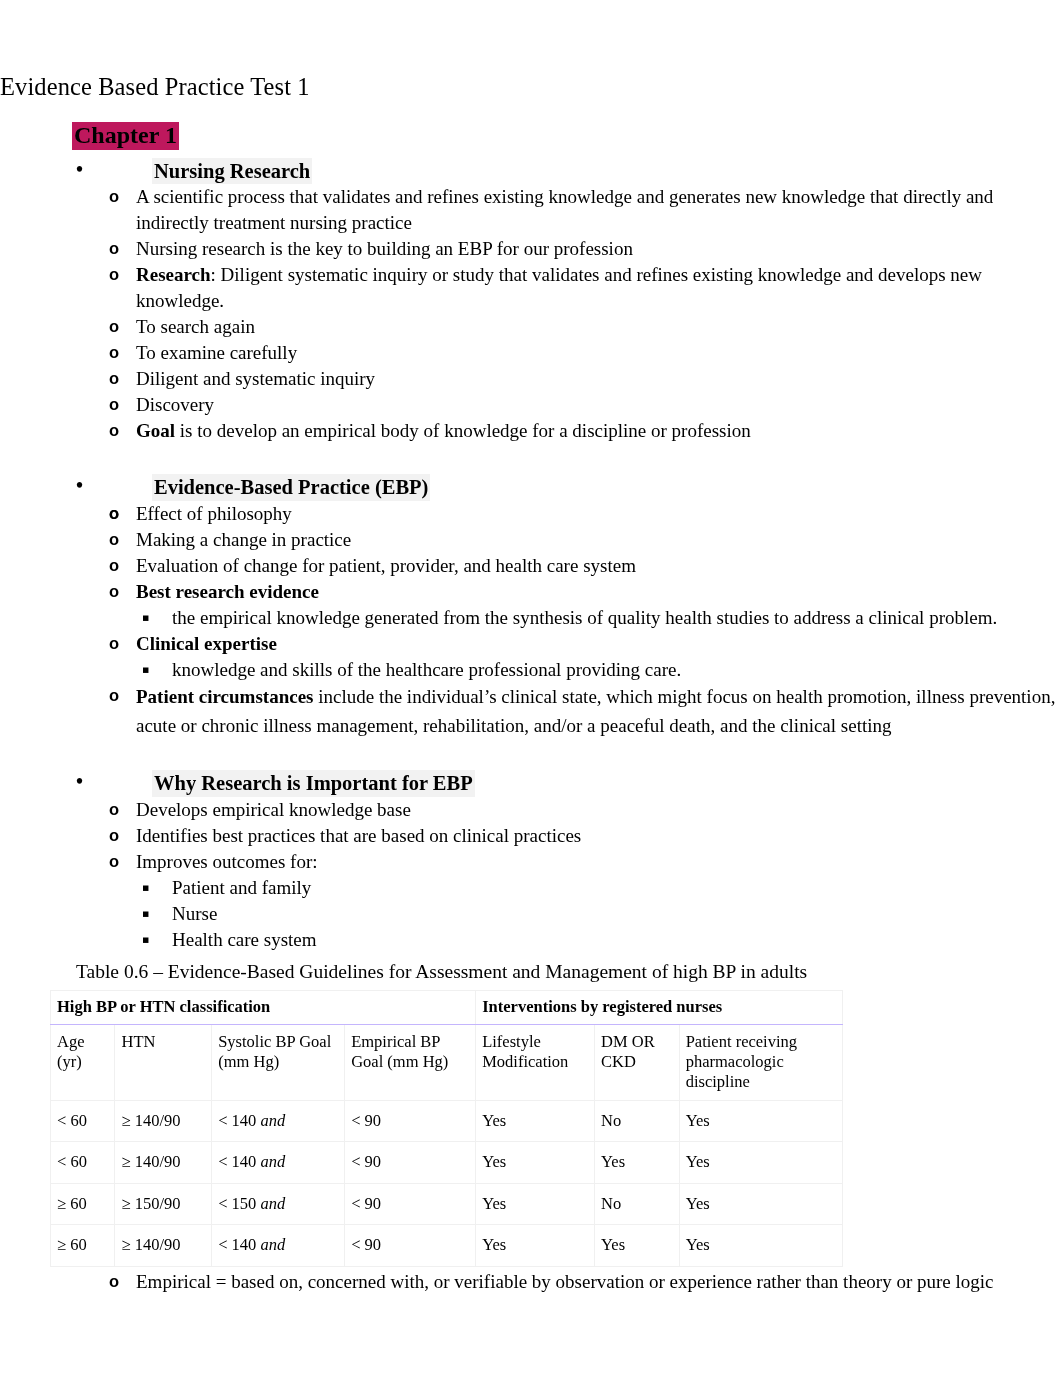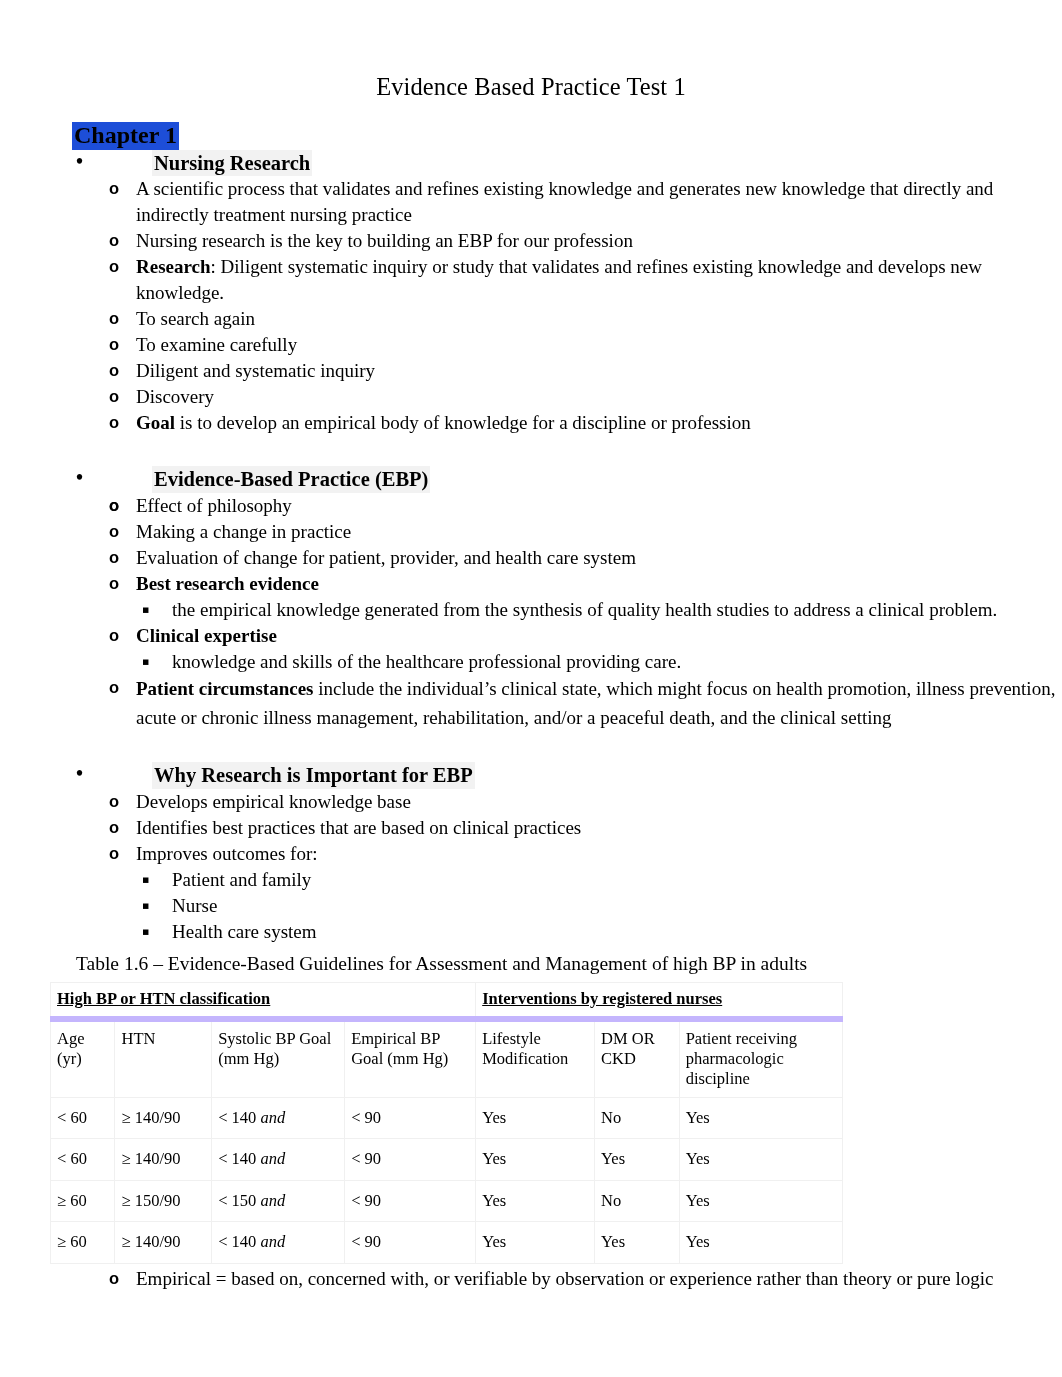--- a/index.html
+++ b/index.html
@@ -19,37 +19,37 @@
   .page {
     width: 1062px;
     height: 1377px;
     padding: 0;
     box-sizing: border-box;
     position: relative;
   }
 
   
   .doc-title {
-    text-align: center;
+    text-align: left;
     font-size: 24.5px;
     font-weight: normal;
     line-height: 1.18;
     margin: 0;
     padding-top: 73px;
     letter-spacing: 0.1px;
   }
 
   
   .chapter-heading {
     font-size: 24px;
     font-weight: bold;
-    margin: 16px 0 0 72px;
+    margin: 16px 0 8px 72px;
     line-height: 1.15;
     display: inline-block;
-    background: #1d4ed8;
+    background: #be185d;
     padding: 0 2px;
   }
   .chapter-wrap { padding-top: 4px; }
 
   
   .lvl1 {
     position: relative;
     margin: 0 0 0 72px;
     padding-left: 32px;
     font-size: 20.5px;
@@ -137,21 +137,21 @@
     border: 1px solid #f0f0f0;
     font-weight: normal;
     line-height: 1.24;
   }
   table.bp-table th.group {
     font-weight: bold;
     font-size: 16.5px;
     padding-top: 6px;
     padding-bottom: 6px;
   }
-  tr.group-row td, tr.group-row th { border-bottom: 6px solid #c4b5fd; text-decoration: underline; }
+  tr.group-row td, tr.group-row th { border-bottom: 1px solid #c4b5fd; }
   tr.data-row td { padding-top: 10px; padding-bottom: 10px; }
 
   .col0 { width: 64px; }
   .col1 { width: 96px; }
   .col2 { width: 132px; }
   .col3 { width: 130px; }
   .col4 { width: 118px; }
   .col5 { width: 84px; }
   .col6 { width: 162px; }
 </style>
@@ -268,21 +268,21 @@
   </div>
   <div class="lvl3">
     <span class="marker">▪</span>
     <span>Nurse</span>
   </div>
   <div class="lvl3">
     <span class="marker">▪</span>
     <span>Health care system</span>
   </div>
 
-  <div class="table-caption">Table 1.6 – Evidence-Based Guidelines for Assessment and Management of high BP in adults</div>
+  <div class="table-caption">Table 0.6 – Evidence-Based Guidelines for Assessment and Management of high BP in adults</div>
 
   <div class="bp-table-wrap">
     <table class="bp-table">
       <colgroup>
         <col class="col0">
           <col class="col1">
           <col class="col2">
           <col class="col3">
         <col class="col4">
           <col class="col5">

